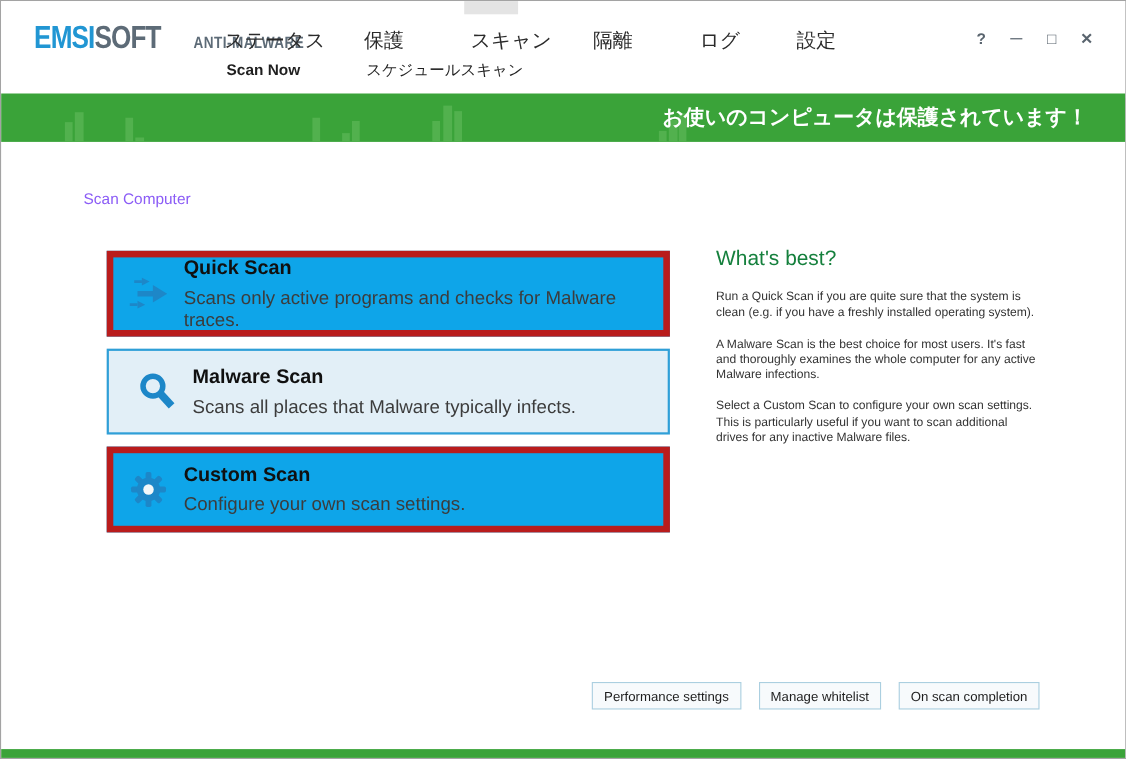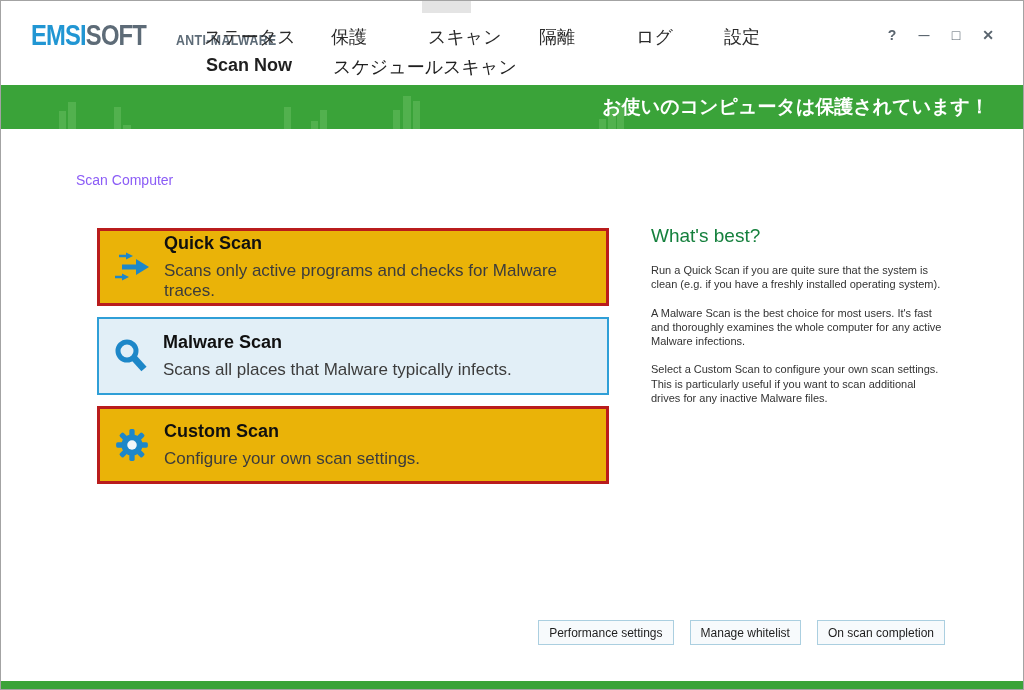--- a/index.html
+++ b/index.html
@@ -22,40 +22,40 @@
   .logo { position:absolute; left:30px; top:20px; line-height:1; }
   .logo-main { display:inline-block; font-size:29px; font-weight:bold; letter-spacing:-1px;
                transform:scaleX(.82); transform-origin:left; white-space:nowrap; }
   .logo-emsi { color:#2196d3; }
   .logo-soft { color:#5d6b77; }
   .logo-sub  { display:inline-block; font-size:15px; font-weight:bold; color:#5d6b77;
                letter-spacing:.5px; transform:scaleX(.82); transform-origin:left;
                margin-top:4px; white-space:nowrap; }
 
   .nav-item { position:absolute; top:24px; font-size:18px; color:#2b2b2b; cursor:pointer; white-space:nowrap; }
-  .subnav-item { position:absolute; top:54px; font-size:18px; color:#1f1f1f; cursor:pointer; white-space:nowrap; }
+  .subnav-item { position:absolute; top:54px; font-size:14px; color:#1f1f1f; cursor:pointer; white-space:nowrap; }
   .subnav-item.active { font-weight:bold; }
 
   .win-controls { position:absolute; top:26px; right:28px; display:flex; gap:18px;
                   color:#59646e; font-weight:bold; }
   .win-btn { cursor:pointer; font-size:14px; line-height:16px; text-align:center; min-width:14px; }
 
   
   .banner { position:absolute; top:84px; left:0; right:0; height:44px; background:#3aa339; overflow:hidden; }
   .eb { position:absolute; bottom:0; background:#52b14e; }
   .banner-text { position:absolute; right:34px; top:50%; transform:translateY(-50%);
                  color:#fff; font-weight:bold; font-size:19px; white-space:nowrap; }
 
   
   .page-title { position:absolute; left:75px; top:171px; font-size:14px; color:#8b5cf6; }
 
   .cards { position:absolute; left:96px; top:227px; width:512px; }
-  .card { height:78px; border:3px solid #b91c1c; background:#eab308; margin-bottom:11px;
+  .card { height:78px; border:6px solid #b91c1c; background:#0ea5e9; margin-bottom:11px;
           display:flex; align-items:center; cursor:pointer; }
-  .card.selected { border:2px solid #2f9fd7; background:#e2eff7; }
+  .card.selected { border:2px solid #2f9fd7; background:#e2eff7;padding-left:12px; }
   .card-icon { width:64px; flex:0 0 64px; display:flex; justify-content:center; align-items:center; }
   .card-text { display:flex; flex-direction:column; }
   .card-title { font-size:18px; font-weight:bold; color:#101010; margin-bottom:7px; }
   .card-desc  { font-size:17px; color:#3c3c3c; }
 
   .info { position:absolute; left:650px; top:224px; width:296px; }
   .info-heading { font-size:19px; color:#15803d; margin:0 0 16px 0; font-weight:400; }
   .info p { font-size:11px; color:#333; line-height:1.3; margin:0 0 14px 0; }
 
   .footer-buttons { position:absolute; top:619px; right:78px; display:flex; gap:16px; }

